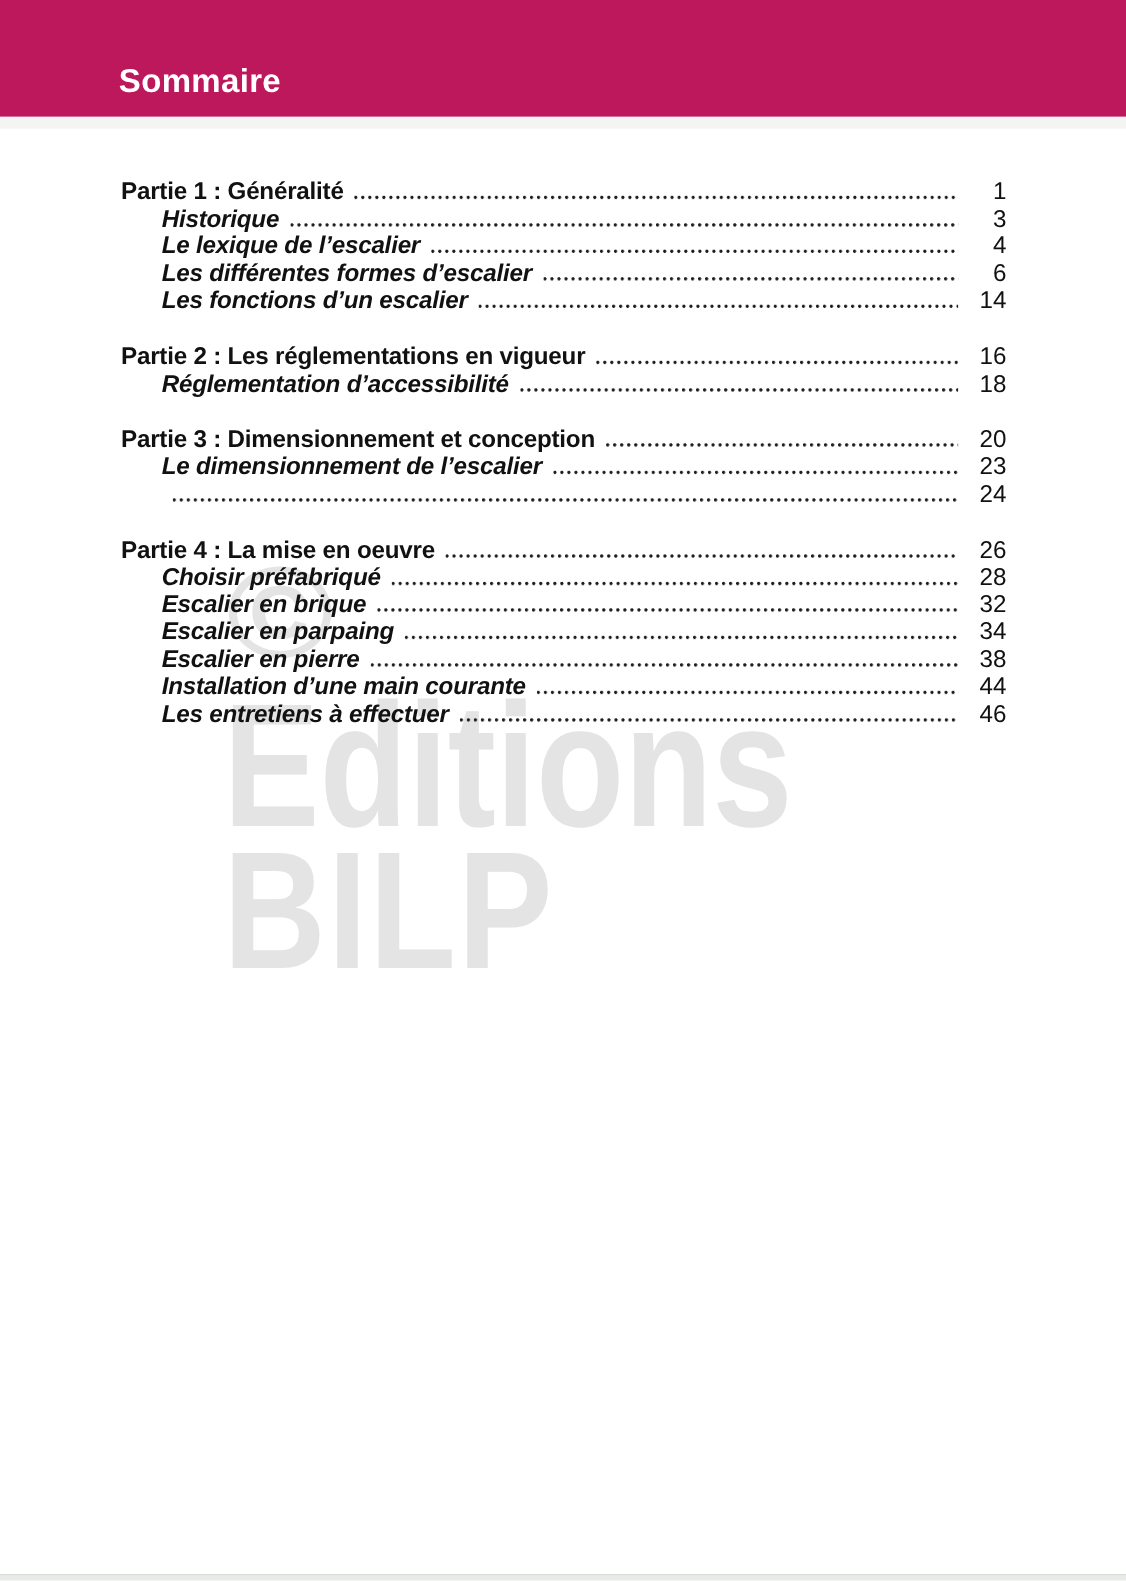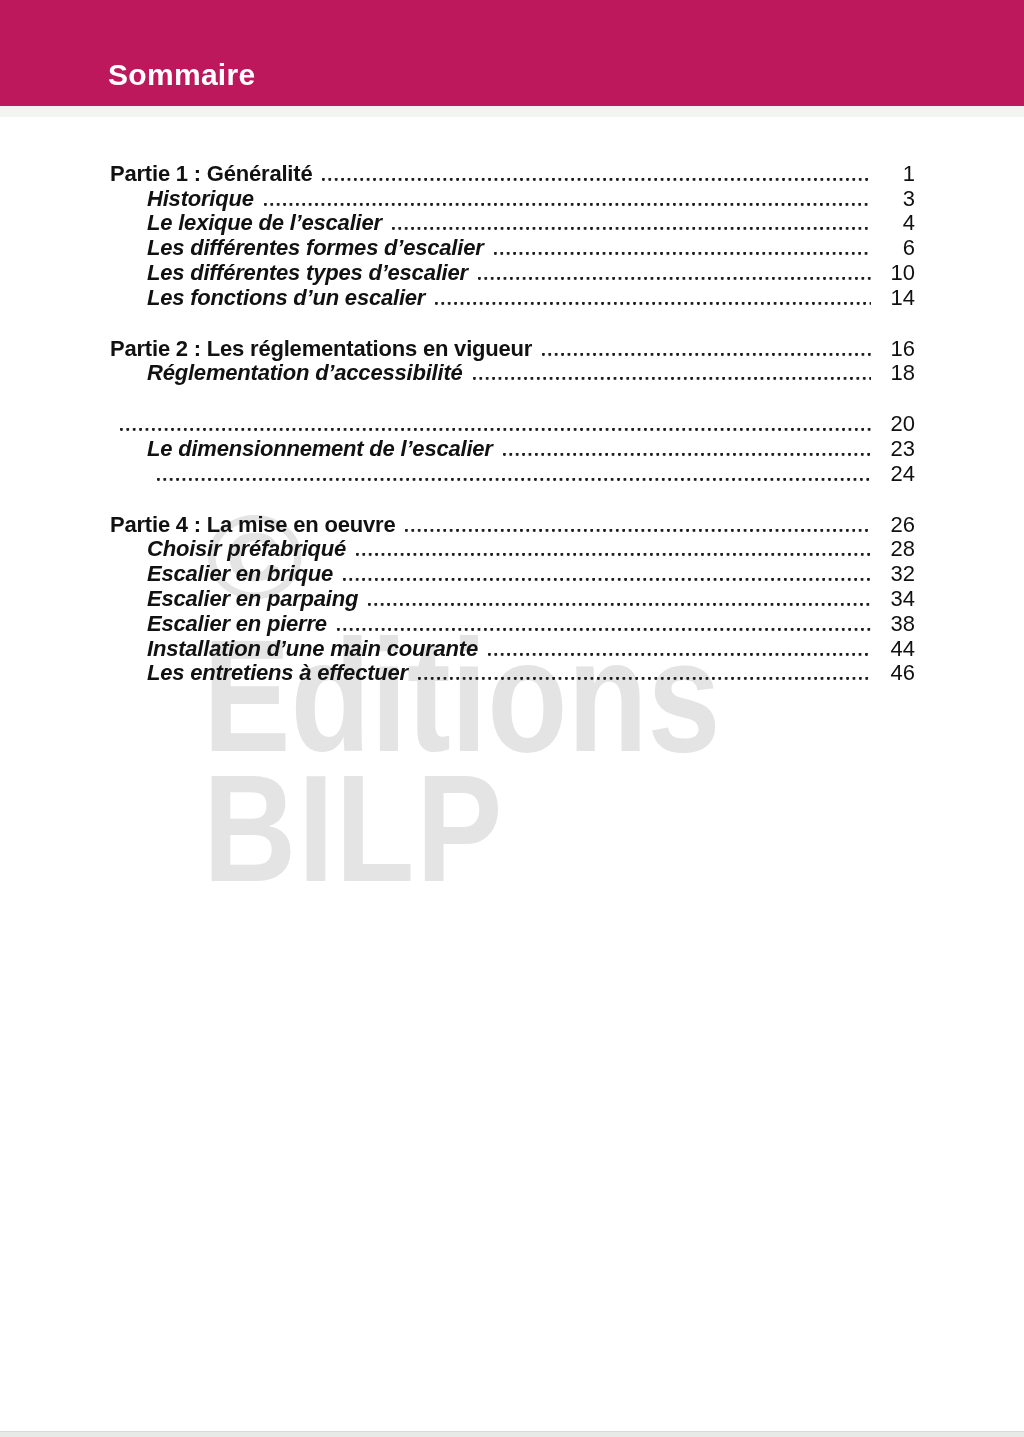--- a/index.html
+++ b/index.html
@@ -150,40 +150,36 @@
     <span class="toc-label">Le lexique de l’escalier</span>
     <span class="toc-dots"></span>
     <span class="toc-page">4</span>
   </div>
     <div class="toc-row item">
     <span class="toc-label">Les différentes formes d’escalier</span>
     <span class="toc-dots"></span>
     <span class="toc-page">6</span>
   </div>
     <div class="toc-row item">
-    <span class="toc-label">Les différentes types d’escalier</span>
-    <span class="toc-dots"></span>
-    <span class="toc-page">10</span>
-  </div>
-    <div class="toc-row item">
     <span class="toc-label">Les fonctions d’un escalier</span>
     <span class="toc-dots"></span>
     <span class="toc-page">14</span>
   </div>
     <div class="toc-row section gap">
     <span class="toc-label">Partie 2 : Les réglementations en vigueur</span>
     <span class="toc-dots"></span>
     <span class="toc-page">16</span>
   </div>
     <div class="toc-row item">
     <span class="toc-label">Réglementation d’accessibilité</span>
     <span class="toc-dots"></span>
     <span class="toc-page">18</span>
   </div>
     <div class="toc-row section gap">
+    <span class="toc-label">Partie 3 : Dimensionnement et conception</span>
     <span class="toc-dots"></span>
     <span class="toc-page">20</span>
   </div>
     <div class="toc-row item">
     <span class="toc-label">Le dimensionnement de l’escalier</span>
     <span class="toc-dots"></span>
     <span class="toc-page">23</span>
   </div>
     <div class="toc-row item">
     <span class="toc-dots"></span>

